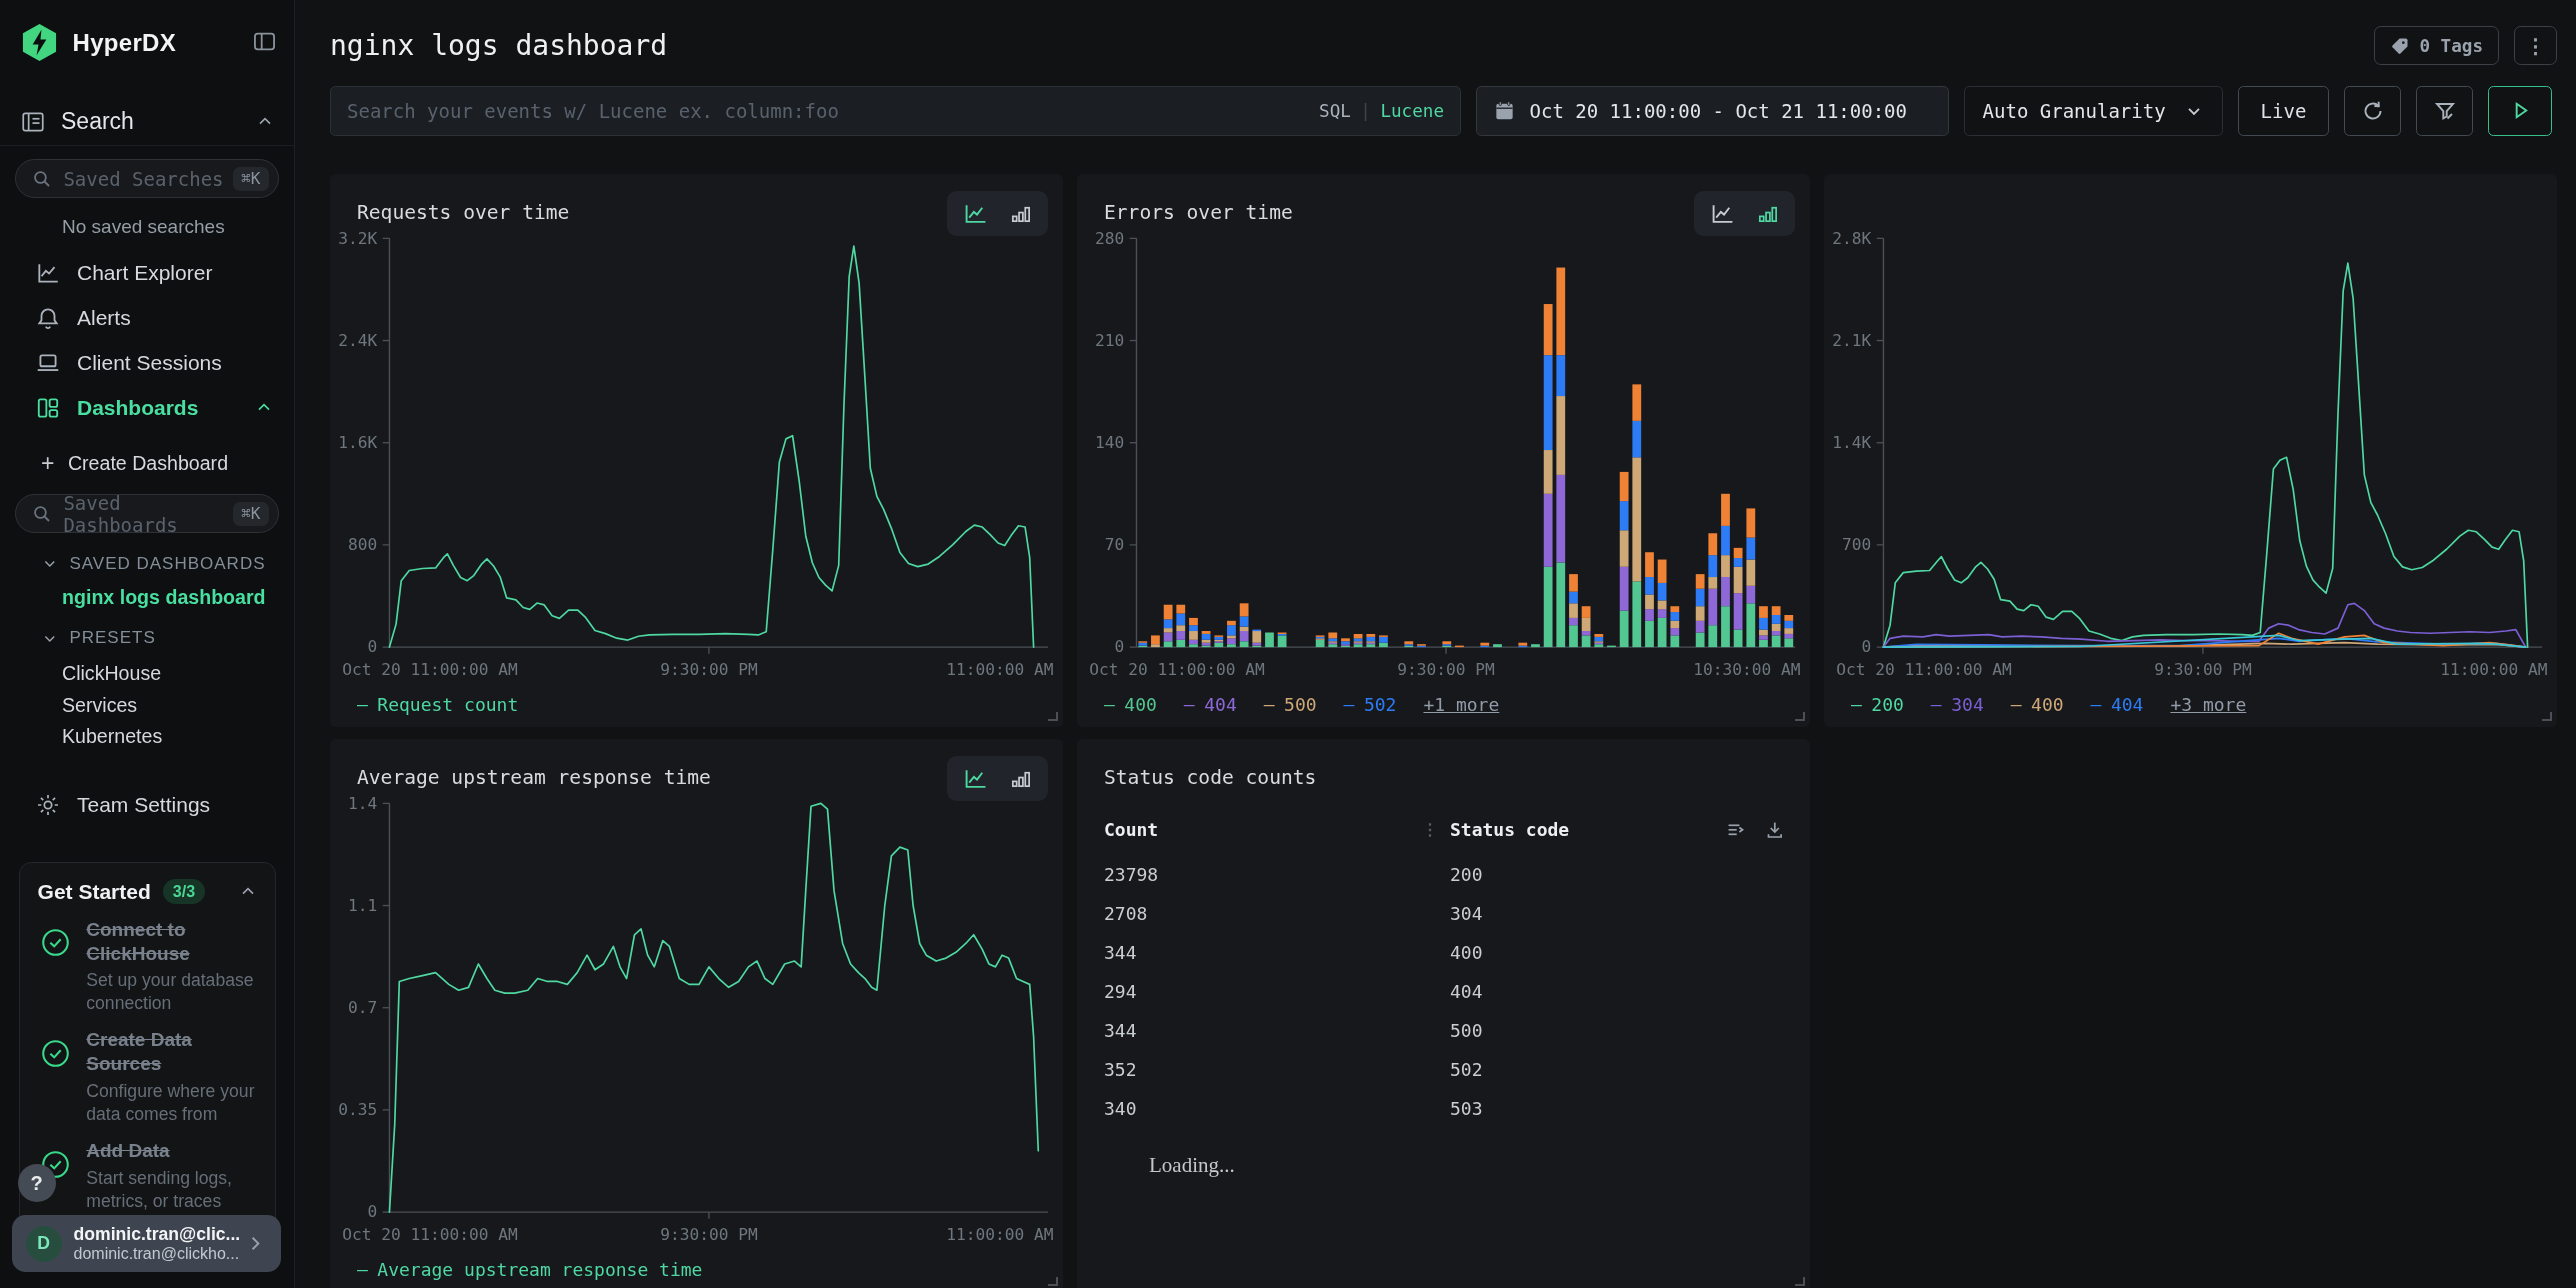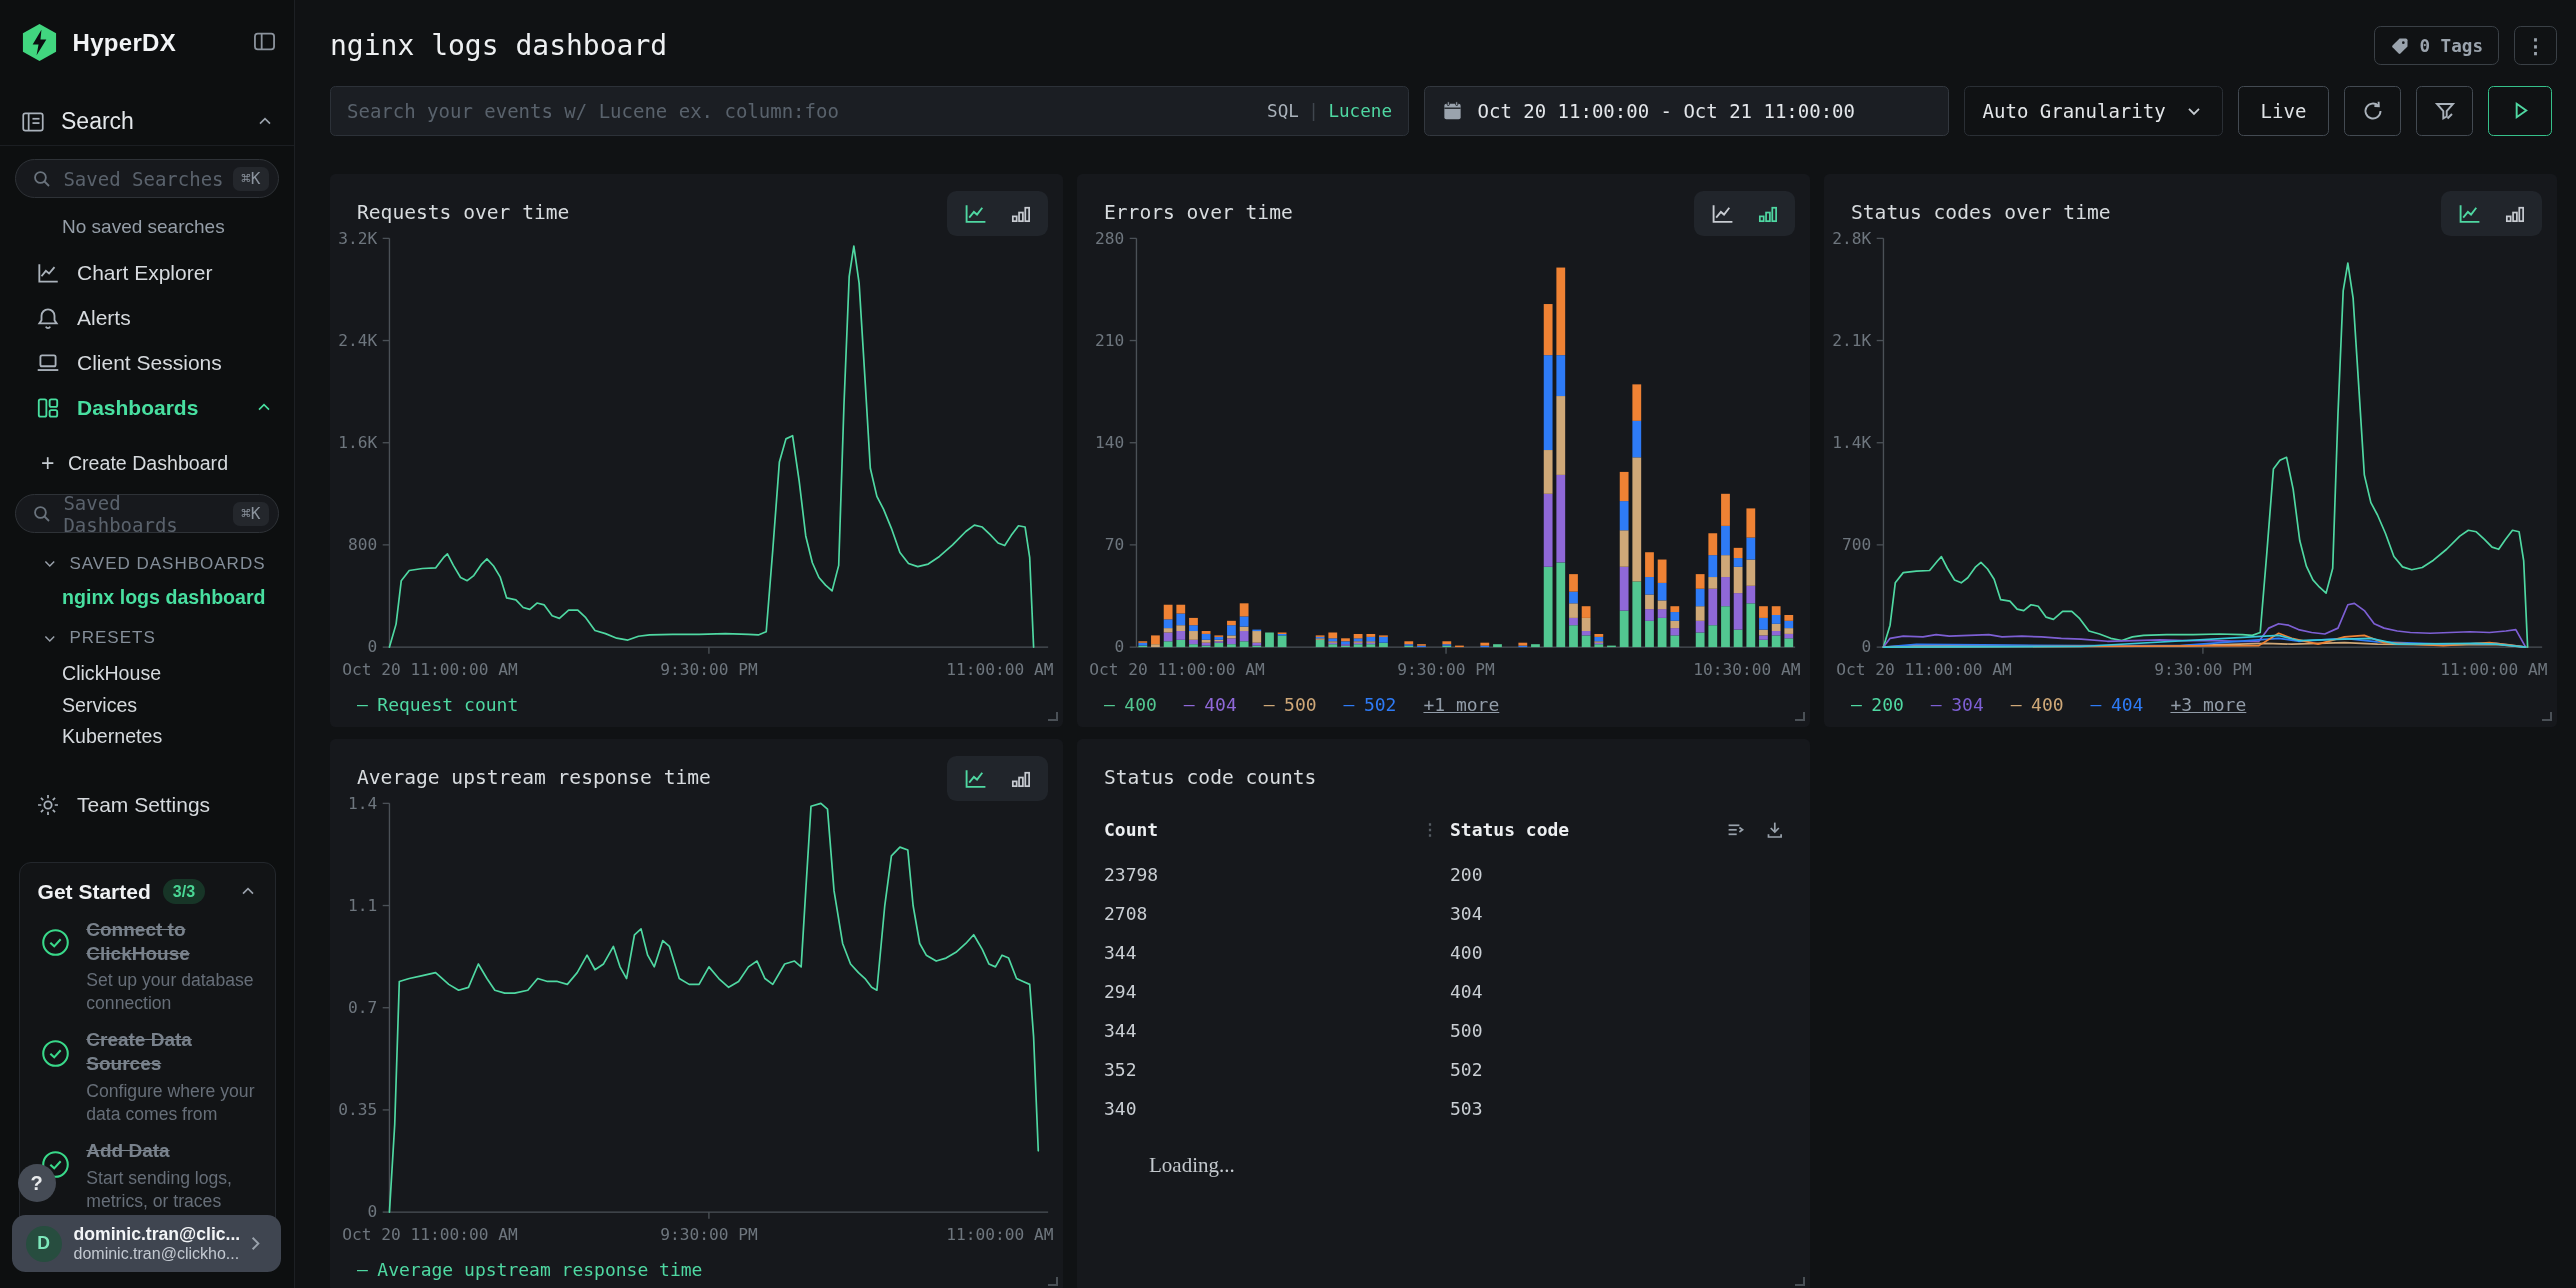--- a/index.html
+++ b/index.html
@@ -70,21 +70,21 @@
           font-family:"DejaVu Sans Mono", monospace; cursor:pointer; }
   .hbtn.sq { width:43px; justify-content:center; padding:0; font-size:20px; }
   .title-row .hbtn + .hbtn { margin-left:15px; }
 
   .toolbar { display:flex; gap:15px; margin:17.6px 24px 0 35px; height:50px; }
   .search-box { flex:1; display:flex; align-items:center; background:#1b1e23; border:1.4px solid #2c3138;
                 border-radius:5.4px; padding:0 16px; cursor:text; }
   .search-box .ph { color:#59626c; font-size:19px; font-family:"DejaVu Sans Mono", monospace; flex:1; }
   .mode { font-family:"DejaVu Sans Mono", monospace; font-size:17.6px; }
   .mode .sql { color:#aab2bb; } .mode .sep { color:#3f464e; margin:0 9.5px; } .mode .lucene { color:#4fd8a2; }
-  .date-box { width:525px; display:flex; align-items:center; gap:13.5px; background:#1b1e23; border:1.4px solid #33383f;
+  .date-box { width:473px; display:flex; align-items:center; gap:13.5px; background:#1b1e23; border:1.4px solid #33383f;
               border-radius:5.4px; padding:0 16px; font-family:"DejaVu Sans Mono", monospace; font-size:19px;
               color:#e3e6ea; cursor:pointer; }
   .gran-box { width:259px; display:flex; align-items:center; justify-content:space-between; border:1.4px solid #2a2f35;
               border-radius:5.4px; padding:0 17.6px; font-family:"DejaVu Sans Mono", monospace; font-size:19px;
               color:#e3e6e9; cursor:pointer; }
   .tbtn { display:flex; align-items:center; justify-content:center; border:1.4px solid #434a52; border-radius:5.4px;
           background:transparent; color:#dfe3e6; font-family:"DejaVu Sans Mono", monospace; font-size:19px; cursor:pointer; }
   .tbtn.live { width:91px; }
   .tbtn.sq { width:57px; color:#aab2bb; }
   .tbtn.play { width:64px; border-color:#35c08a; color:#4fd8a2; }
@@ -637,38 +637,20 @@
             <span class="li" style="color: rgb(46, 123, 246);">
               <span>—</span>
               <span>502</span>
             </span>
             <span class="more">+1 more</span>
           </div>
         <div class="corner"></div>
       </section>
 
       <section class="panel">
-        <div class="panel-head">
-          <h2>Status codes over time</h2>
-          <div class="viz-toggle">
-            <span class="ico on">
-                <svg width="26" height="23" viewBox="0 0 24 22" fill="none" stroke="currentColor" stroke-width="1.8">
-                  <polyline points="3,3 3,19 21,19"></polyline>
-                  <polyline points="5.5,15 10,9.5 13,12 18,5.5"></polyline>
-                </svg>
-              </span>
-            <span class="ico">
-                <svg width="23" height="23" viewBox="0 0 24 24" fill="none" stroke="currentColor" stroke-width="1.8">
-                  <rect x="4" y="15" width="4" height="5"></rect>
-                  <rect x="10.5" y="11" width="4" height="9"></rect>
-                  <rect x="17" y="6" width="4" height="14"></rect>
-                </svg>
-              </span>
-          </div>
-        </div>
         <svg class="chart" viewBox="0 0 1085 818">
             <line x1="88" y1="95" x2="88" y2="700" stroke="#4b5157" stroke-width="2"></line>
             <line x1="88" y1="700" x2="1063" y2="700" stroke="#4b5157" stroke-width="2"></line>
             <line x1="78" y1="700" x2="88" y2="700" stroke="#4b5157" stroke-width="2"></line>
             <text x="70" y="708" text-anchor="end">0</text>
             <line x1="78" y1="548.75" x2="88" y2="548.75" stroke="#4b5157" stroke-width="2"></line>
             <text x="70" y="556.75" text-anchor="end">700</text>
             <line x1="78" y1="397.5" x2="88" y2="397.5" stroke="#4b5157" stroke-width="2"></line>
             <text x="70" y="405.5" text-anchor="end">1.4K</text>
             <line x1="78" y1="246.25" x2="88" y2="246.25" stroke="#4b5157" stroke-width="2"></line>

